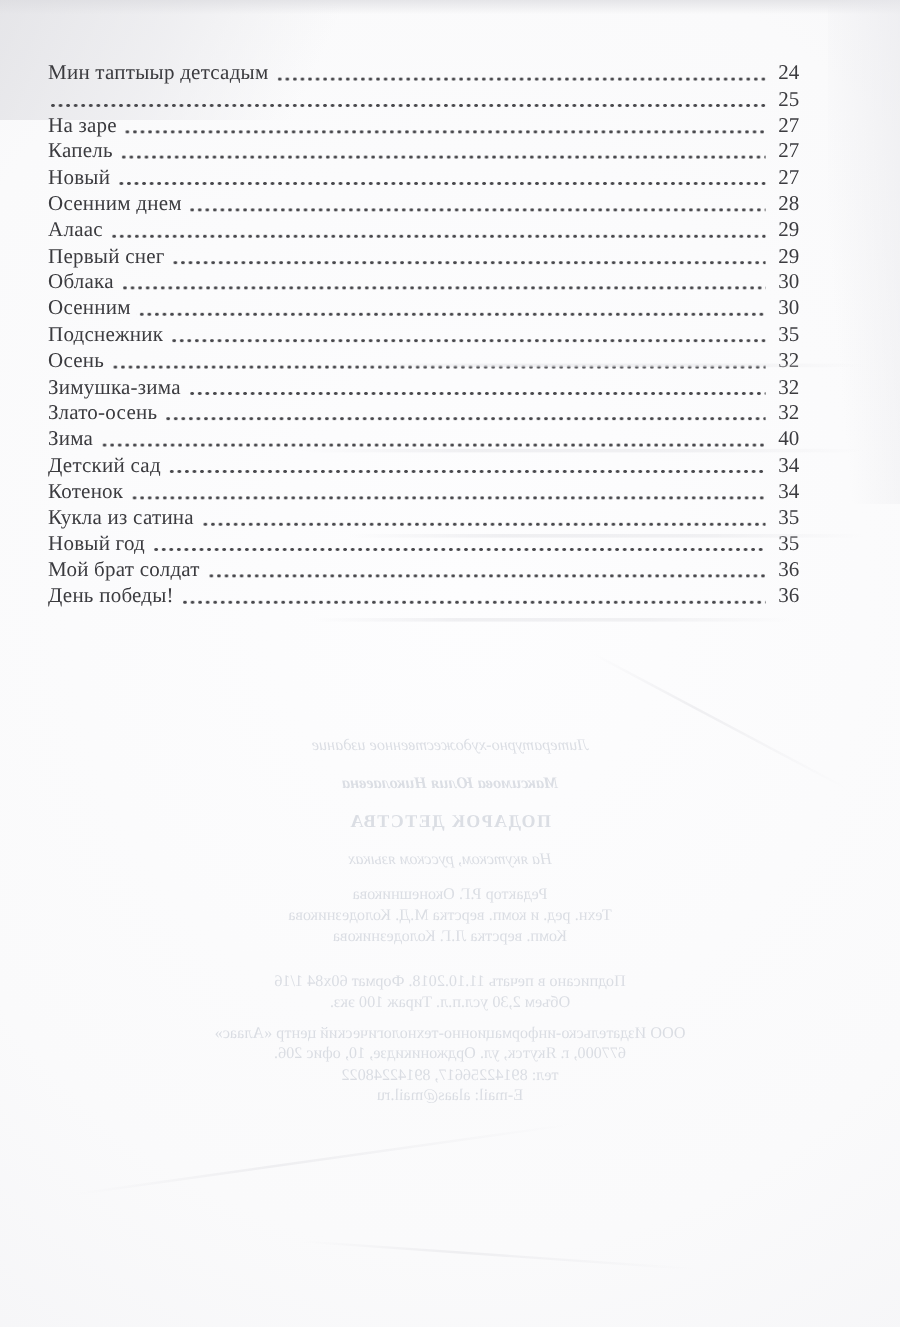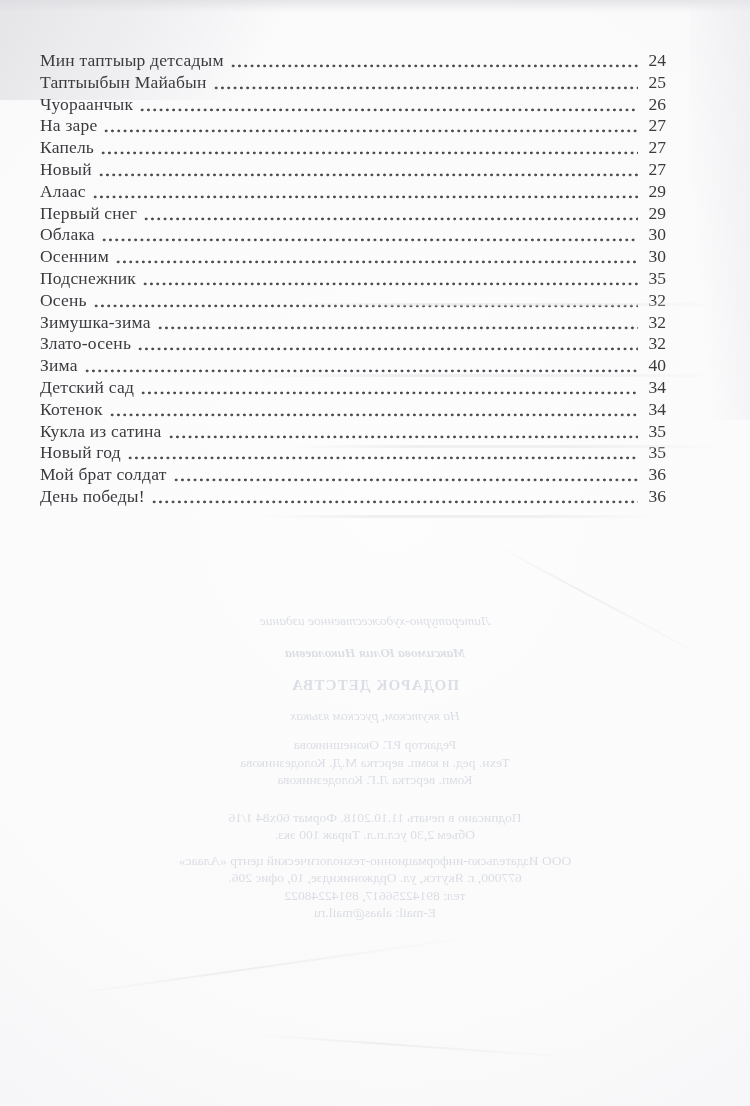--- a/index.html
+++ b/index.html
@@ -91,43 +91,42 @@
   <div class="top-strip"></div>
   <div class="right-shade"></div>
 
   <div class="toc" id="toc">
       <div class="toc-row">
         <span class="toc-title">Мин таптыыр детсадым</span>
         <span class="leader"></span>
         <span class="toc-page">24</span>
       </div>
       <div class="toc-row">
-        <span class="toc-title">Таптыыбын Майабын</span>
         <span class="leader"></span>
         <span class="toc-page">25</span>
       </div>
       <div class="toc-row">
-        <span class="toc-title">Чуораанчык</span>
-        <span class="leader"></span>
-        <span class="toc-page">26</span>
-      </div>
-      <div class="toc-row">
         <span class="toc-title">На заре</span>
         <span class="leader"></span>
         <span class="toc-page">27</span>
       </div>
       <div class="toc-row">
         <span class="toc-title">Капель</span>
         <span class="leader"></span>
         <span class="toc-page">27</span>
       </div>
       <div class="toc-row">
         <span class="toc-title">Новый</span>
         <span class="leader"></span>
         <span class="toc-page">27</span>
+      </div>
+      <div class="toc-row">
+        <span class="toc-title">Осенним днем</span>
+        <span class="leader"></span>
+        <span class="toc-page">28</span>
       </div>
       <div class="toc-row">
         <span class="toc-title">Алаас</span>
         <span class="leader"></span>
         <span class="toc-page">29</span>
       </div>
       <div class="toc-row">
         <span class="toc-title">Первый снег</span>
         <span class="leader"></span>
         <span class="toc-page">29</span>

